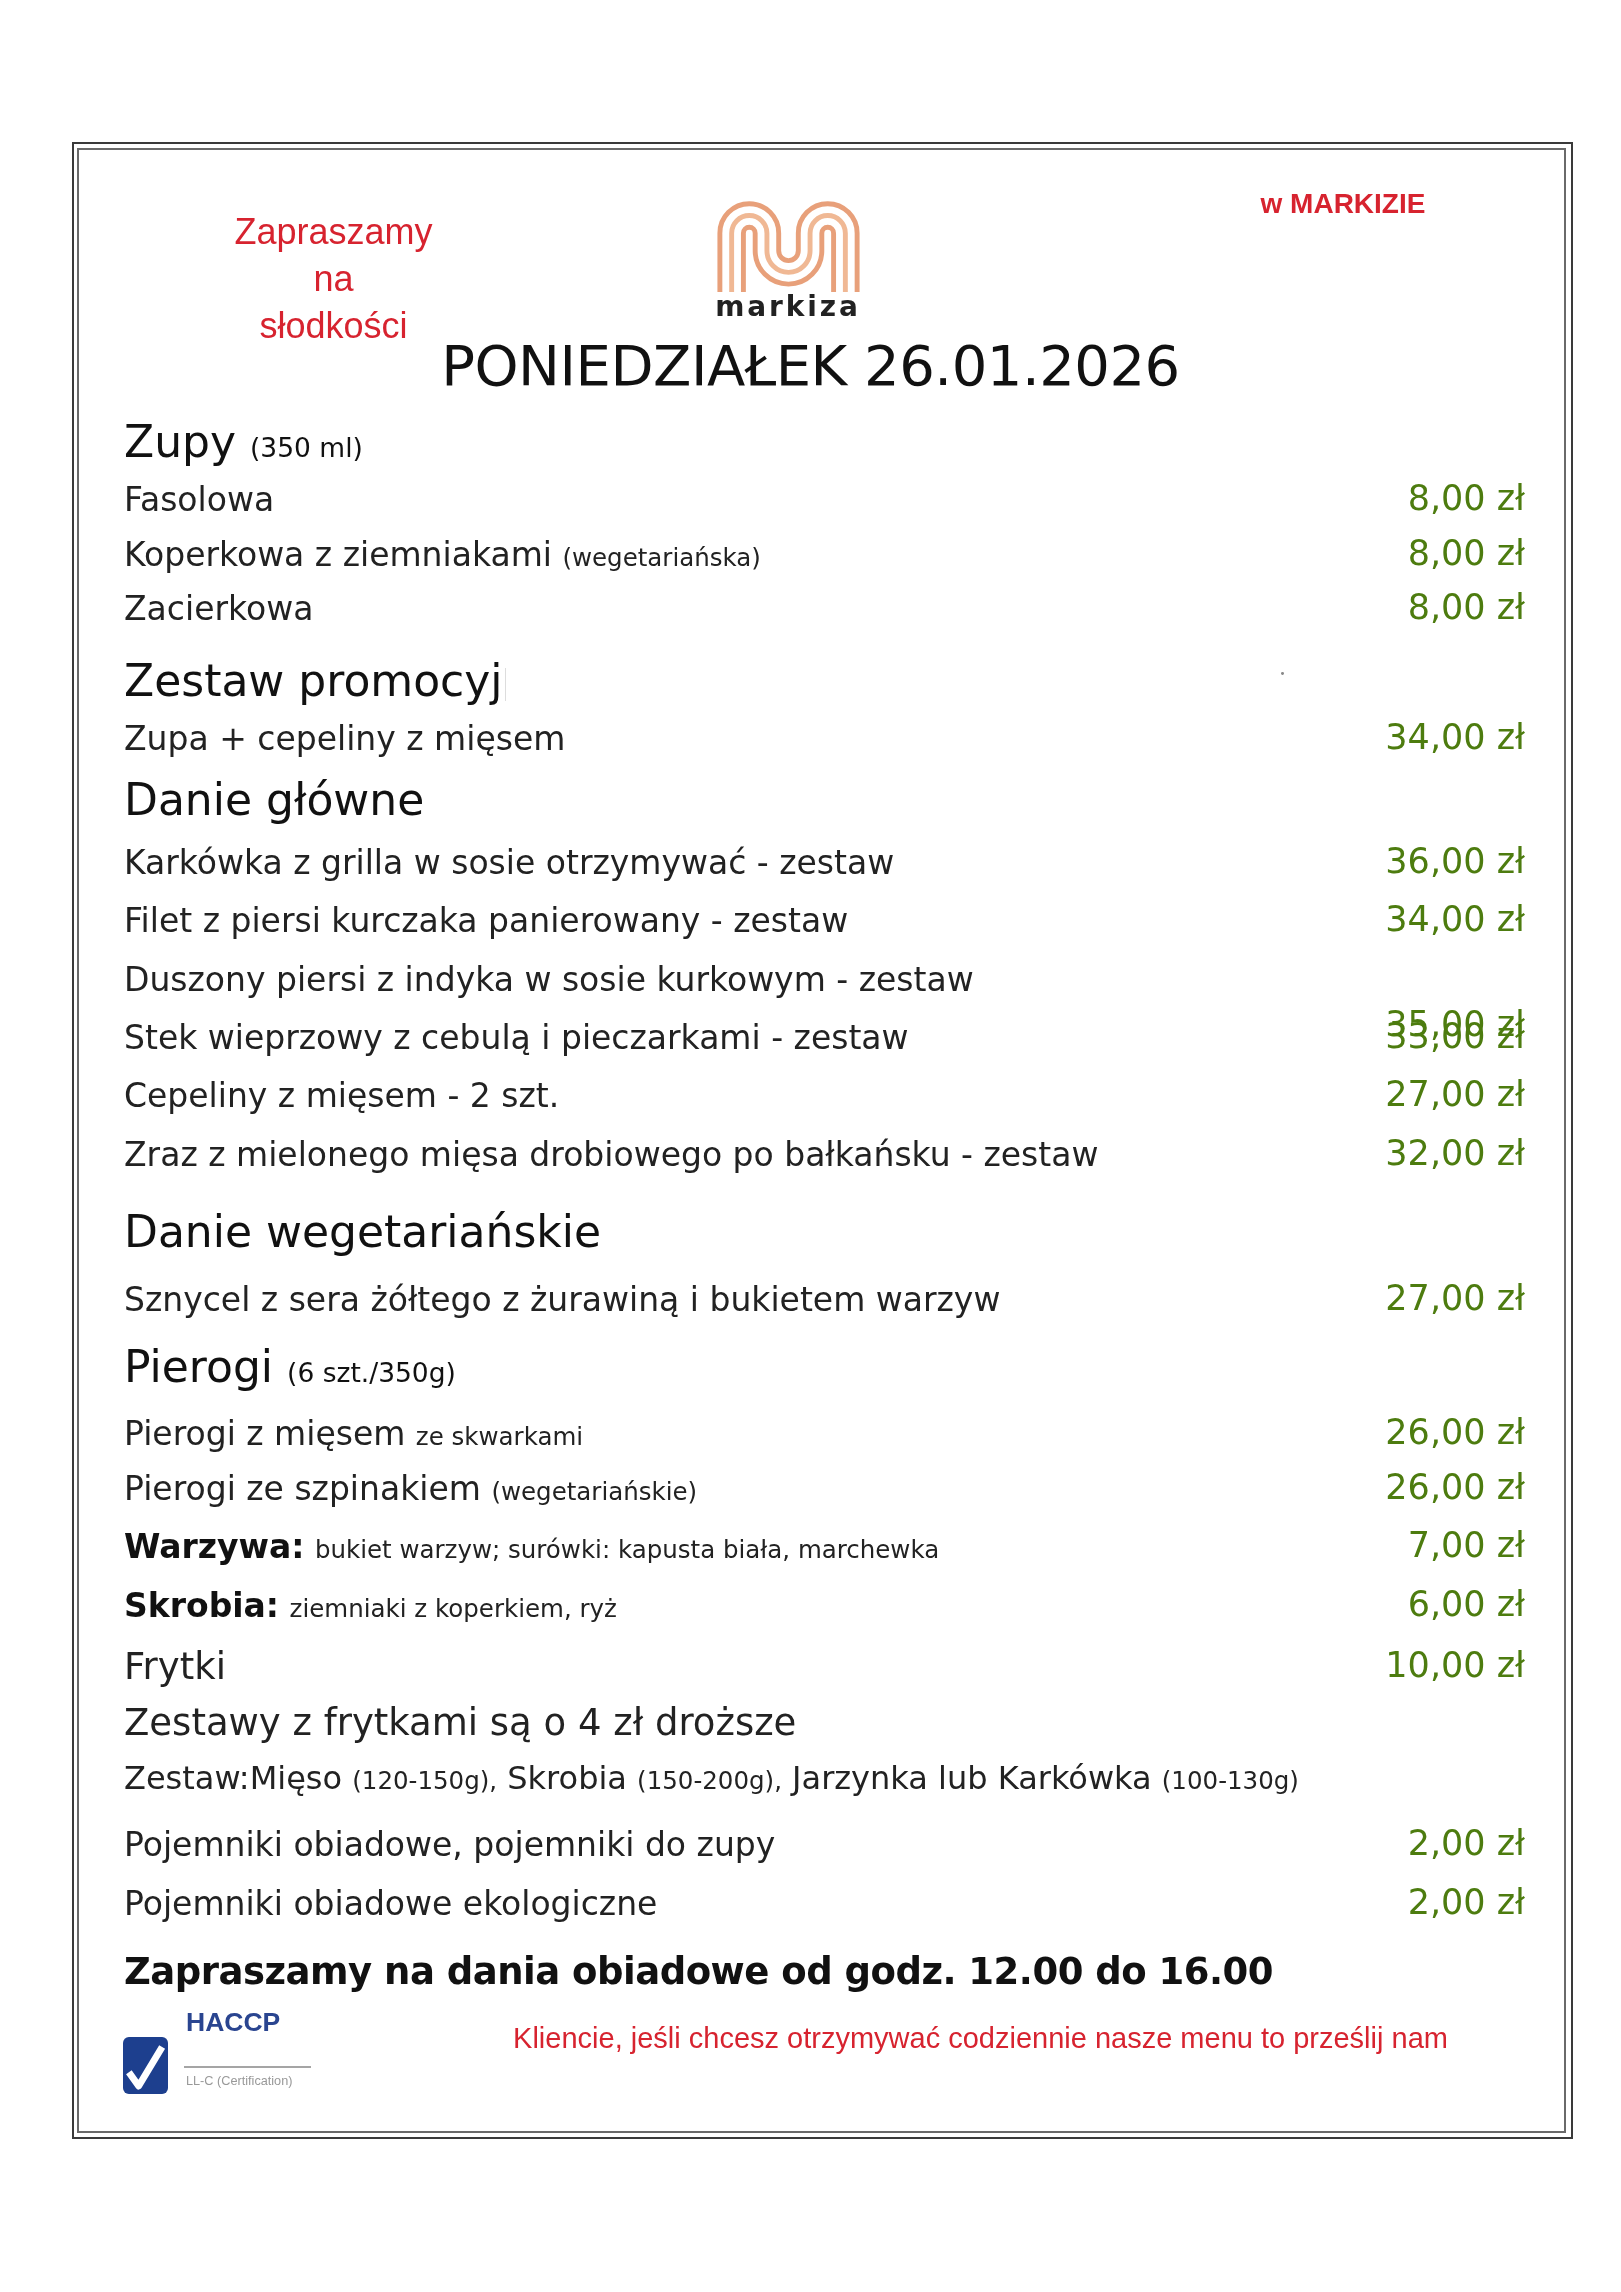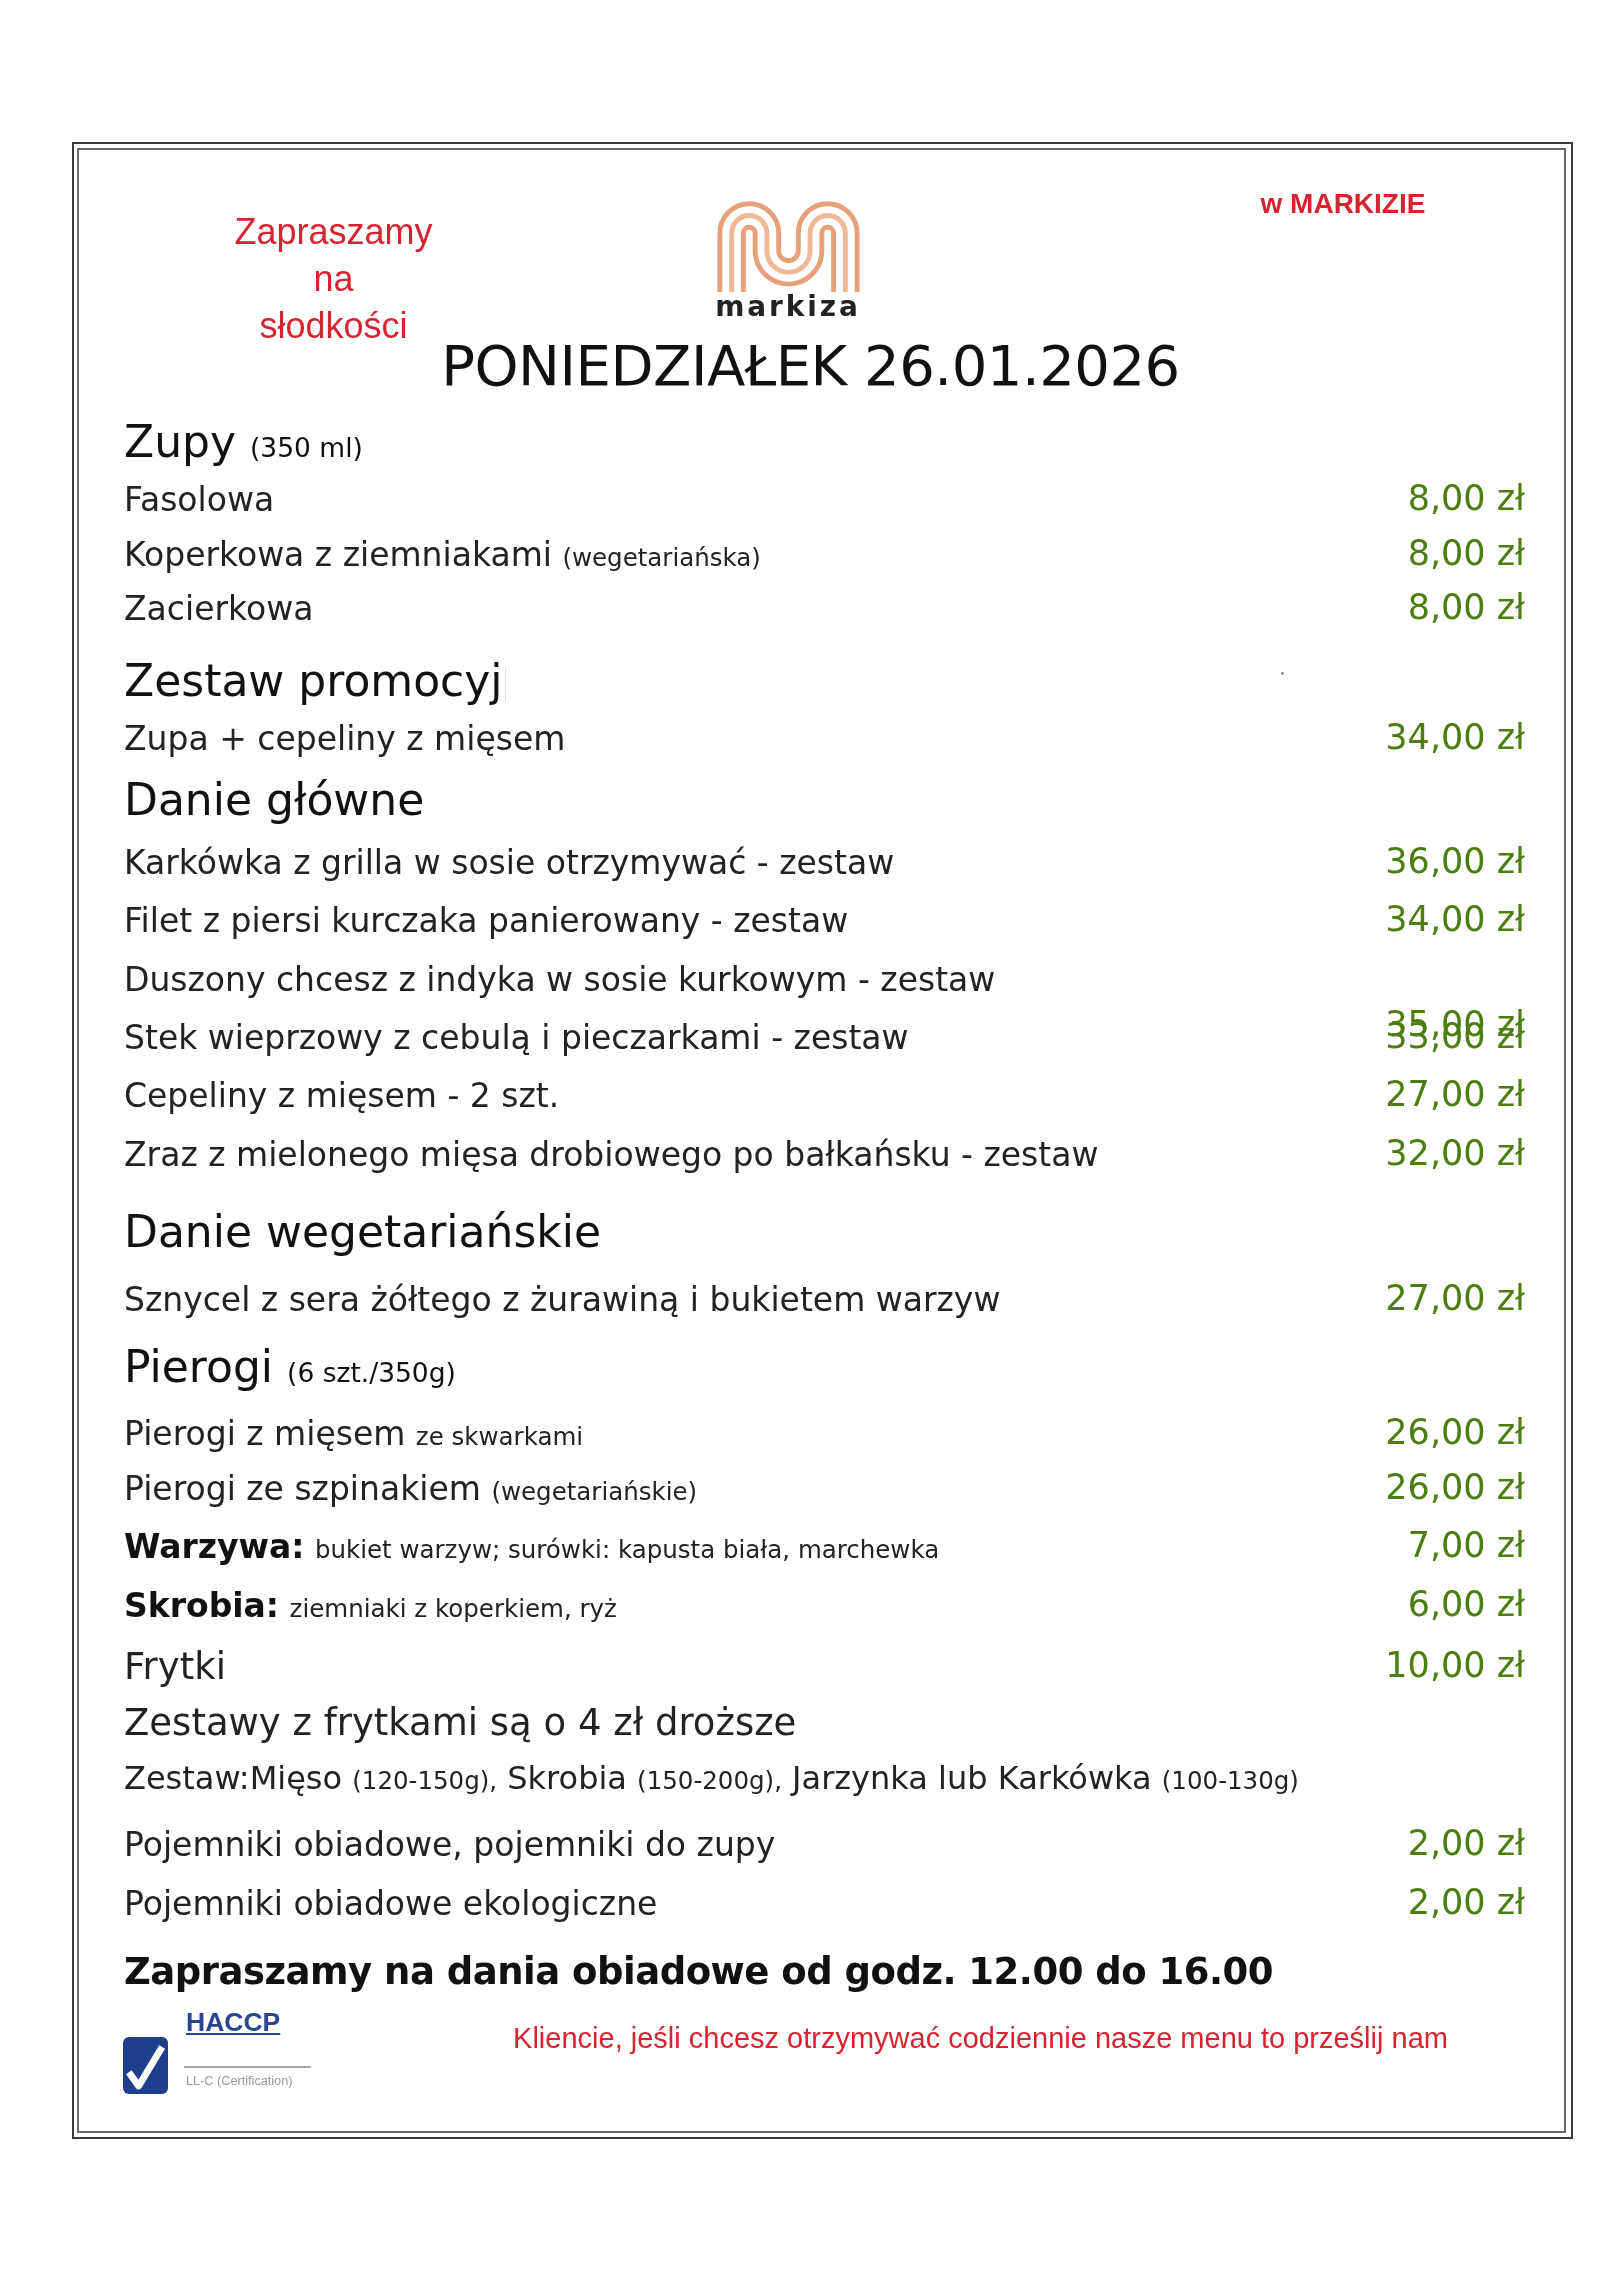--- a/index.html
+++ b/index.html
@@ -19,21 +19,21 @@
   .sec { left:124px; font-size:44px; color:#111; }
   .sec small { font-size:26.5px; }
   .item { left:124px; font-size:33px; color:#222; }
   .item small { font-size:24.5px; }
   .item b { font-weight:bold; color:#111; }
   .price { right:96px; font-size:35px; color:#4d7c0f; text-align:right; }
   .cut { display:inline-block; width:1px; height:33px; background:#ddd; vertical-align:middle; margin-left:2px; }
   .note-small { font-size:21.6px; }
   .bold-cta { left:124px; font-size:37px; font-weight:bold; color:#111; letter-spacing:-0.5px; }
   .haccp-box { left:123px; top:2037px; width:45px; height:57px; background:#1d3f8e; border-radius:5.9px; }
-  .haccp-title { left:186px; top:2007px; font-size:26.5px; font-weight:bold; color:#2a4590; font-family:"Liberation Sans", sans-serif;text-decoration:underline; }
+  .haccp-title { left:186px; top:2007px; font-size:26.5px; font-weight:bold; color:#2a4590; font-family:"Liberation Sans", sans-serif; }
   .haccp-line { left:184px; top:2066px; width:127px; height:2px; background:#a5a5a5; }
   .haccp-sub { left:186px; top:2074px; font-size:12.7px; color:#999; font-family:"Liberation Sans", sans-serif; }
   .footer-note { left:412px; top:2019px; width:1137px; text-align:center; font-size:29px; line-height:39px; font-family:"Liberation Sans", sans-serif; white-space:normal; }
   .stray-dot { left:1281px; top:672px; width:2.9px; height:2.9px; background:#888; border-radius:50%; }
 </style>
 </head>
 <body>
 
 <div class="frame"></div>
 <div class="frame-inner"></div>
@@ -83,21 +83,21 @@
 <div class="abs item" style="top:719px">
   <span>Zupa + cepeliny z mięsem</span>
 </div>
 <div class="abs price" style="top:717px">34,00 zł</div>
 
 <div class="abs sec" style="top:774px">Danie główne</div>
 <div class="abs item" style="top:843px">Karkówka z grilla w sosie otrzymywać - zestaw</div>
 <div class="abs price" style="top:841px">36,00 zł</div>
 <div class="abs item" style="top:901px">Filet z piersi kurczaka panierowany - zestaw</div>
 <div class="abs price" style="top:899px">34,00 zł</div>
-<div class="abs item" style="top:960px">Duszony chcesz z indyka w sosie kurkowym - zestaw</div>
+<div class="abs item" style="top:960px">Duszony piersi z indyka w sosie kurkowym - zestaw</div>
 <div class="abs price" style="top:1004px">35,00 zł</div>
 <div class="abs item" style="top:1018px">Stek wieprzowy z cebulą i pieczarkami - zestaw</div>
 <div class="abs price" style="top:1016px">33,00 zł</div>
 <div class="abs item" style="top:1076px">Cepeliny z mięsem - 2 szt.</div>
 <div class="abs price" style="top:1074px">27,00 zł</div>
 <div class="abs item" style="top:1135px">Zraz z mielonego mięsa drobiowego po bałkańsku - zestaw</div>
 <div class="abs price" style="top:1133px">32,00 zł</div>
 
 <div class="abs sec" style="top:1206px">Danie wegetariańskie</div>
 <div class="abs item" style="top:1280px">Sznycel z sera żółtego z żurawiną i bukietem warzyw</div>

